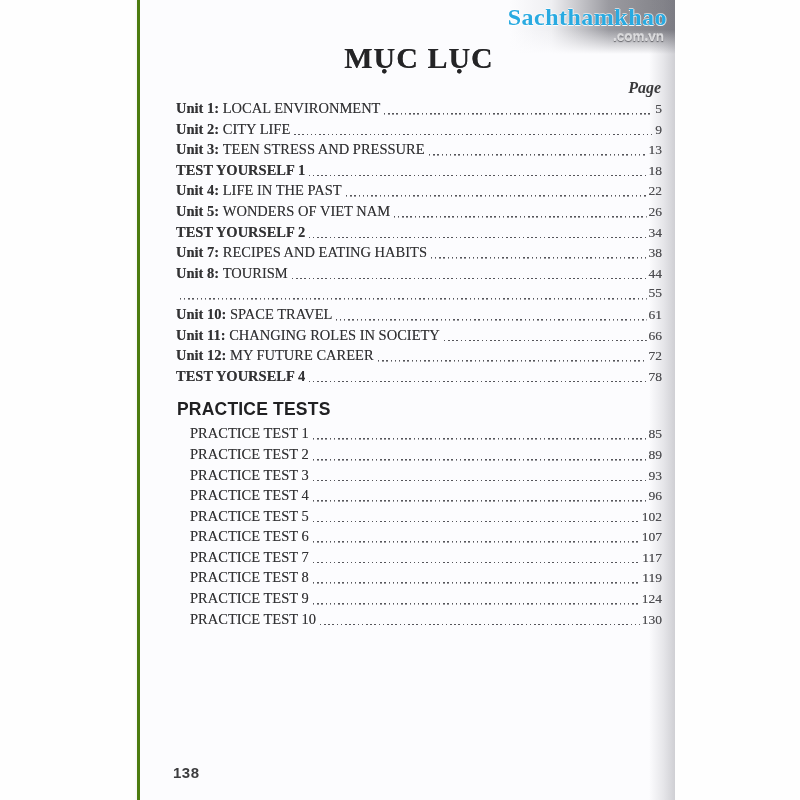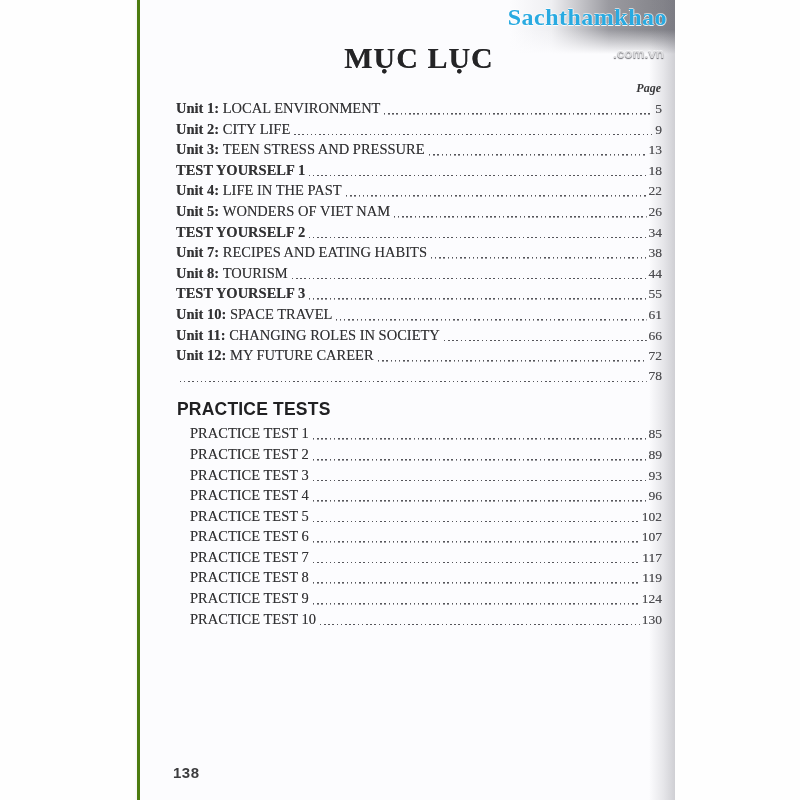--- a/index.html
+++ b/index.html
@@ -38,39 +38,39 @@
     position: absolute; top: 5px; right: 133px;
     text-align: right;
     font-family: "Liberation Sans", sans-serif;
     line-height: 1;
   }
   .wm-brand {
     font-size: 24px; font-weight: bold; letter-spacing: 0.5px;
     text-shadow: 0 1px 0 rgba(255,255,255,0.9), 0 -1px 0 rgba(255,255,255,0.6), 1px 0 0 rgba(255,255,255,0.6);
   }
   .wm-suffix {
-    margin-top: 18px; padding-right: 3px;
+    margin-top: 1px; padding-right: 3px;
     font-size: 13.5px; font-weight: bold; color: #dcdcde;
     text-shadow: 0 1px 1px rgba(90,90,95,0.9), 0 -1px 0 rgba(255,255,255,0.5);
   }
 
   
   .content { position: absolute; left: 36px; top: 0; width: 486px; }
   .title {
     margin: 42px 0 0 0;
     text-align: center;
     font-size: 30px; font-weight: bold; letter-spacing: 1px;
     color: #242426;
     line-height: 32px;
     text-shadow: 0 0 0.5px rgba(40,40,40,0.7);
   }
   .page-col-label {
     margin: 7px 1px 3px 0;
     text-align: right;
-    font-size: 12px; font-weight: bold; font-style: italic;
+    font-size: 16px; font-weight: bold; font-style: italic;
     color: #39393b;
     line-height: 14px;
   }
 
   .row {
     display: flex; align-items: baseline;
     height: 20.6px; line-height: 20.6px;
     font-size: 14.5px; color: #323234;
     text-shadow: 0 0 0.4px rgba(60,60,60,0.55);
   }
@@ -165,21 +165,20 @@
     <span class="pagenum">38</span>
   </div>
           <div class="row">
     <span class="prefix">Unit 8: </span>
     <span class="label">TOURISM</span>
     <span class="leader"></span>
     <span class="pagenum">44</span>
   </div>
           <div class="row bold">
 
-    <span class="label">TEST YOURSELF 3</span>
     <span class="leader"></span>
     <span class="pagenum">55</span>
   </div>
           <div class="row">
     <span class="prefix">Unit 10: </span>
     <span class="label">SPACE TRAVEL</span>
     <span class="leader"></span>
     <span class="pagenum">61</span>
   </div>
           <div class="row">
@@ -189,20 +188,21 @@
     <span class="pagenum">66</span>
   </div>
           <div class="row">
     <span class="prefix">Unit 12: </span>
     <span class="label">MY FUTURE CAREER</span>
     <span class="leader"></span>
     <span class="pagenum">72</span>
   </div>
           <div class="row bold">
 
+    <span class="label">TEST YOURSELF 4</span>
     <span class="leader"></span>
     <span class="pagenum">78</span>
   </div>
         </div>
       <h2 class="practice-heading">PRACTICE TESTS</h2>
       <div class="practice-list" id="practice-list">
           <div class="row">
 
     <span class="label">PRACTICE TEST 1</span>
     <span class="leader"></span>

